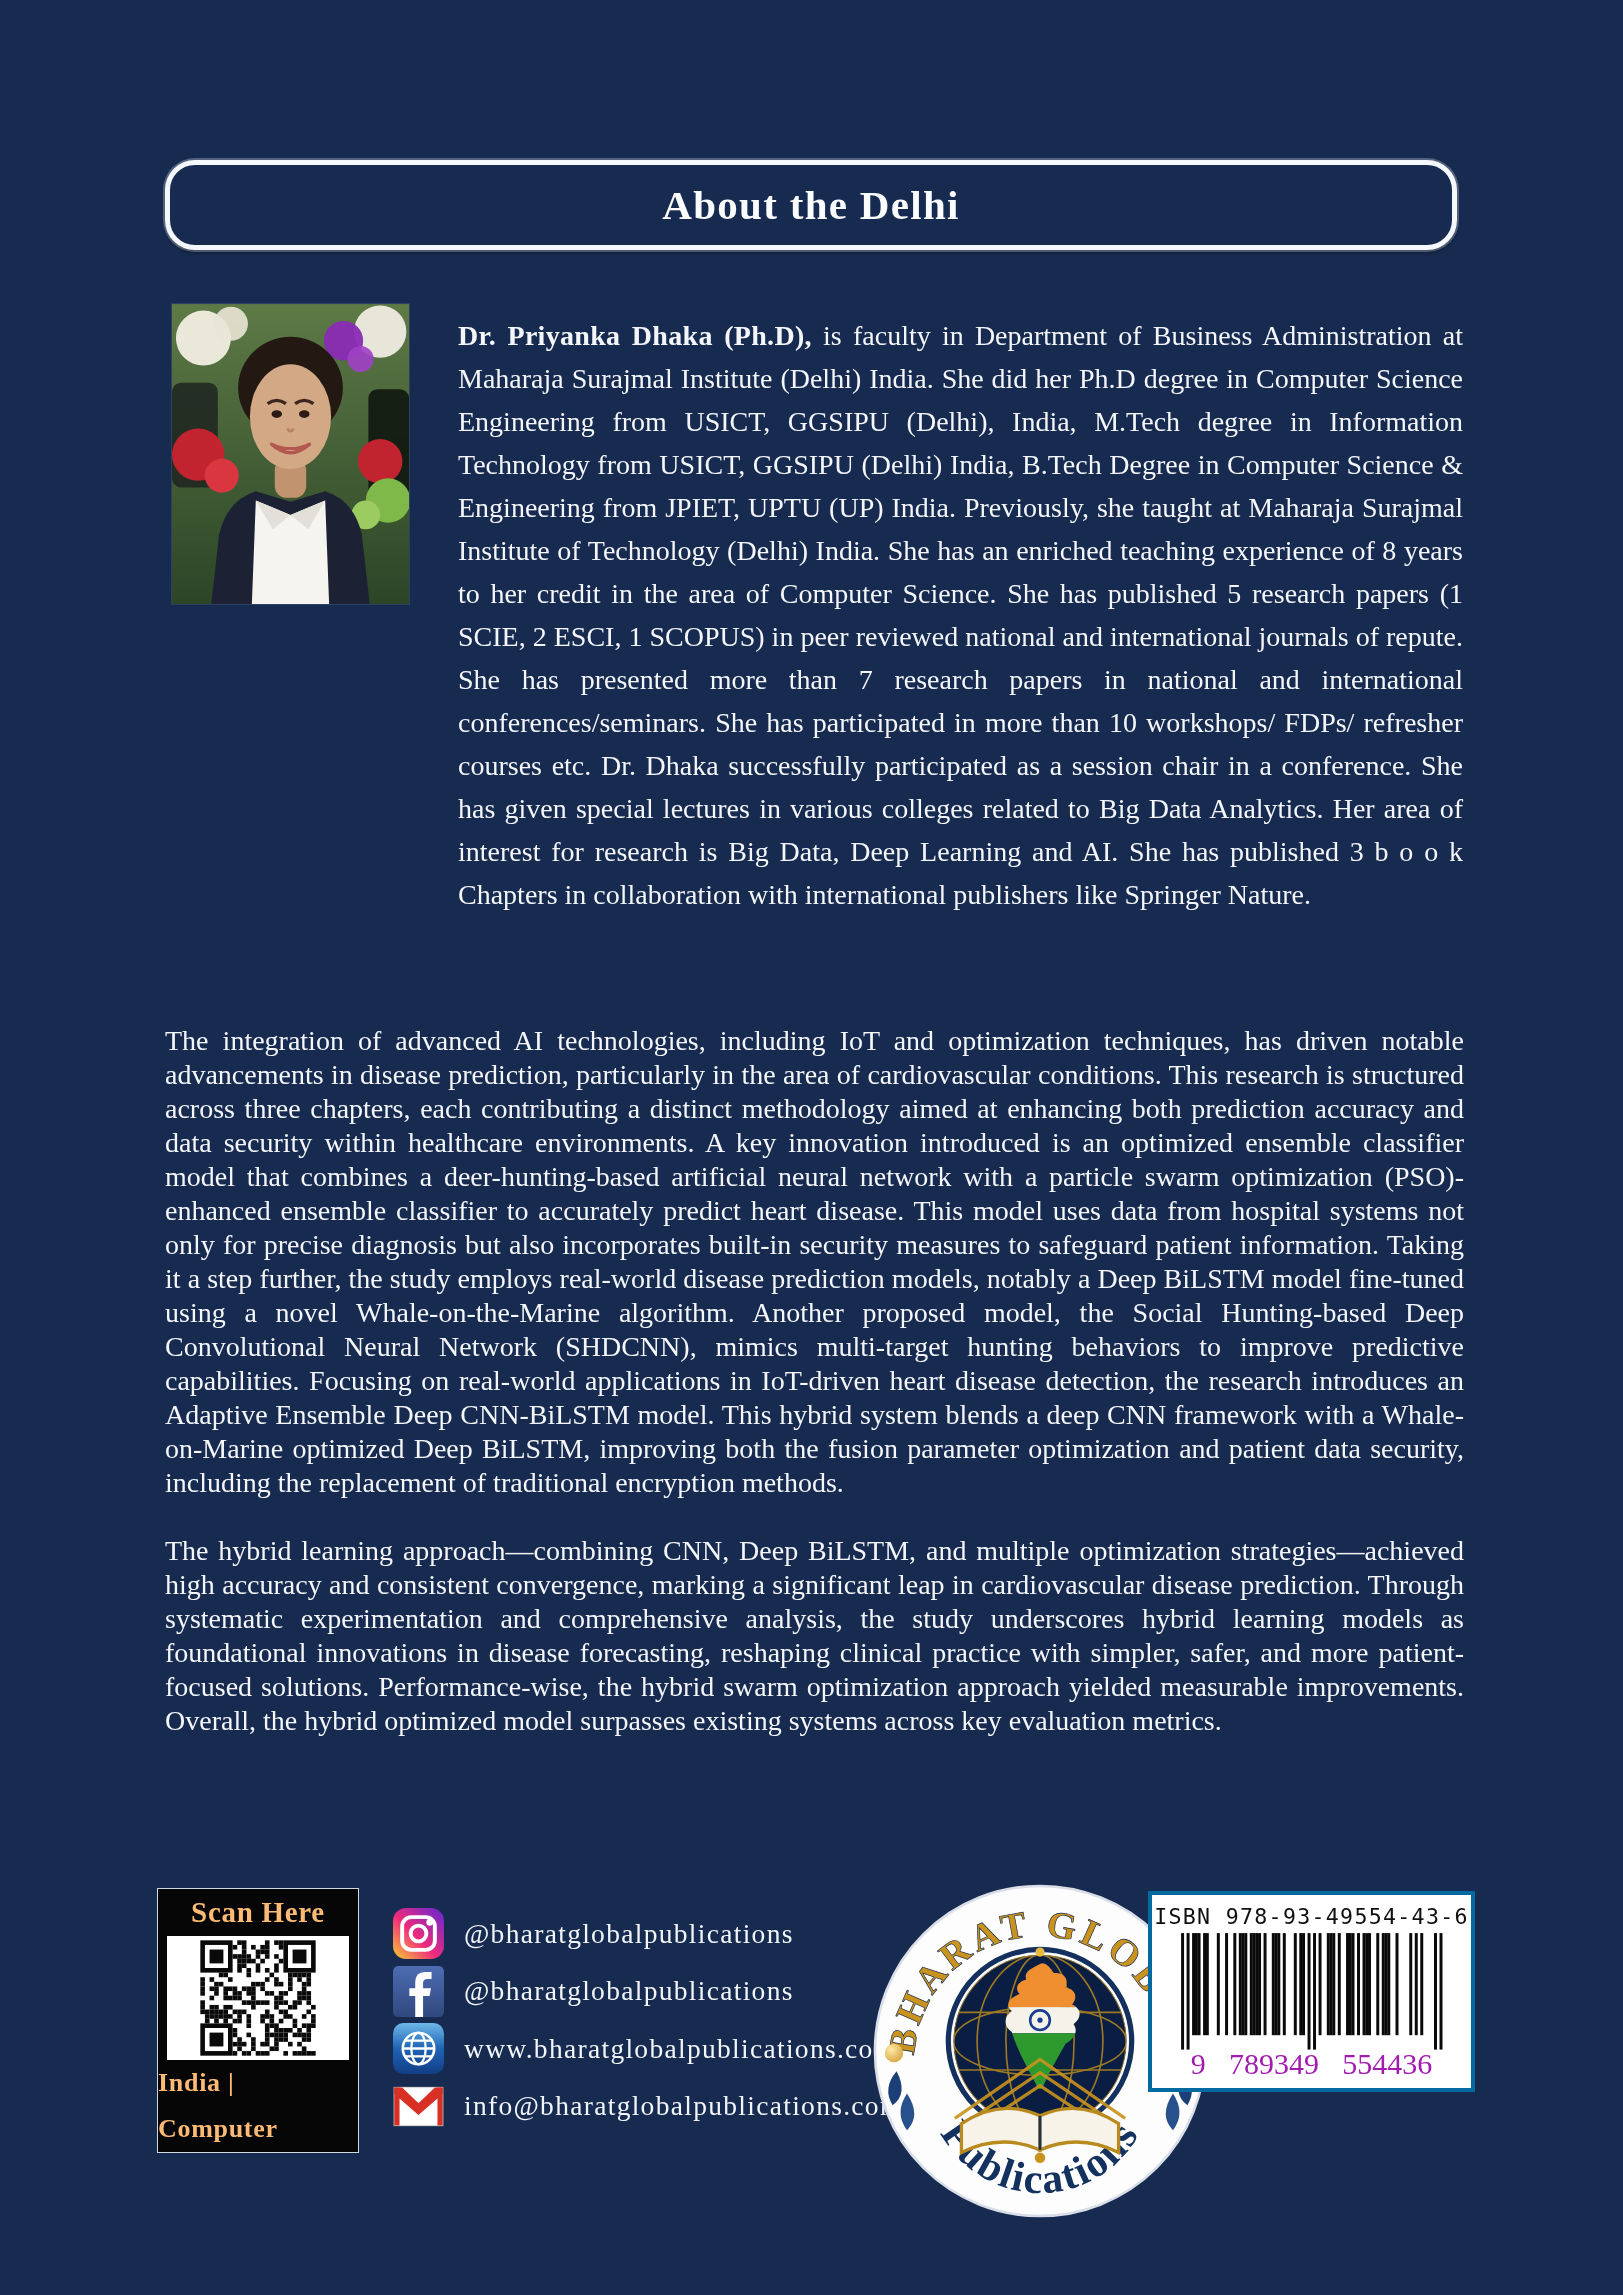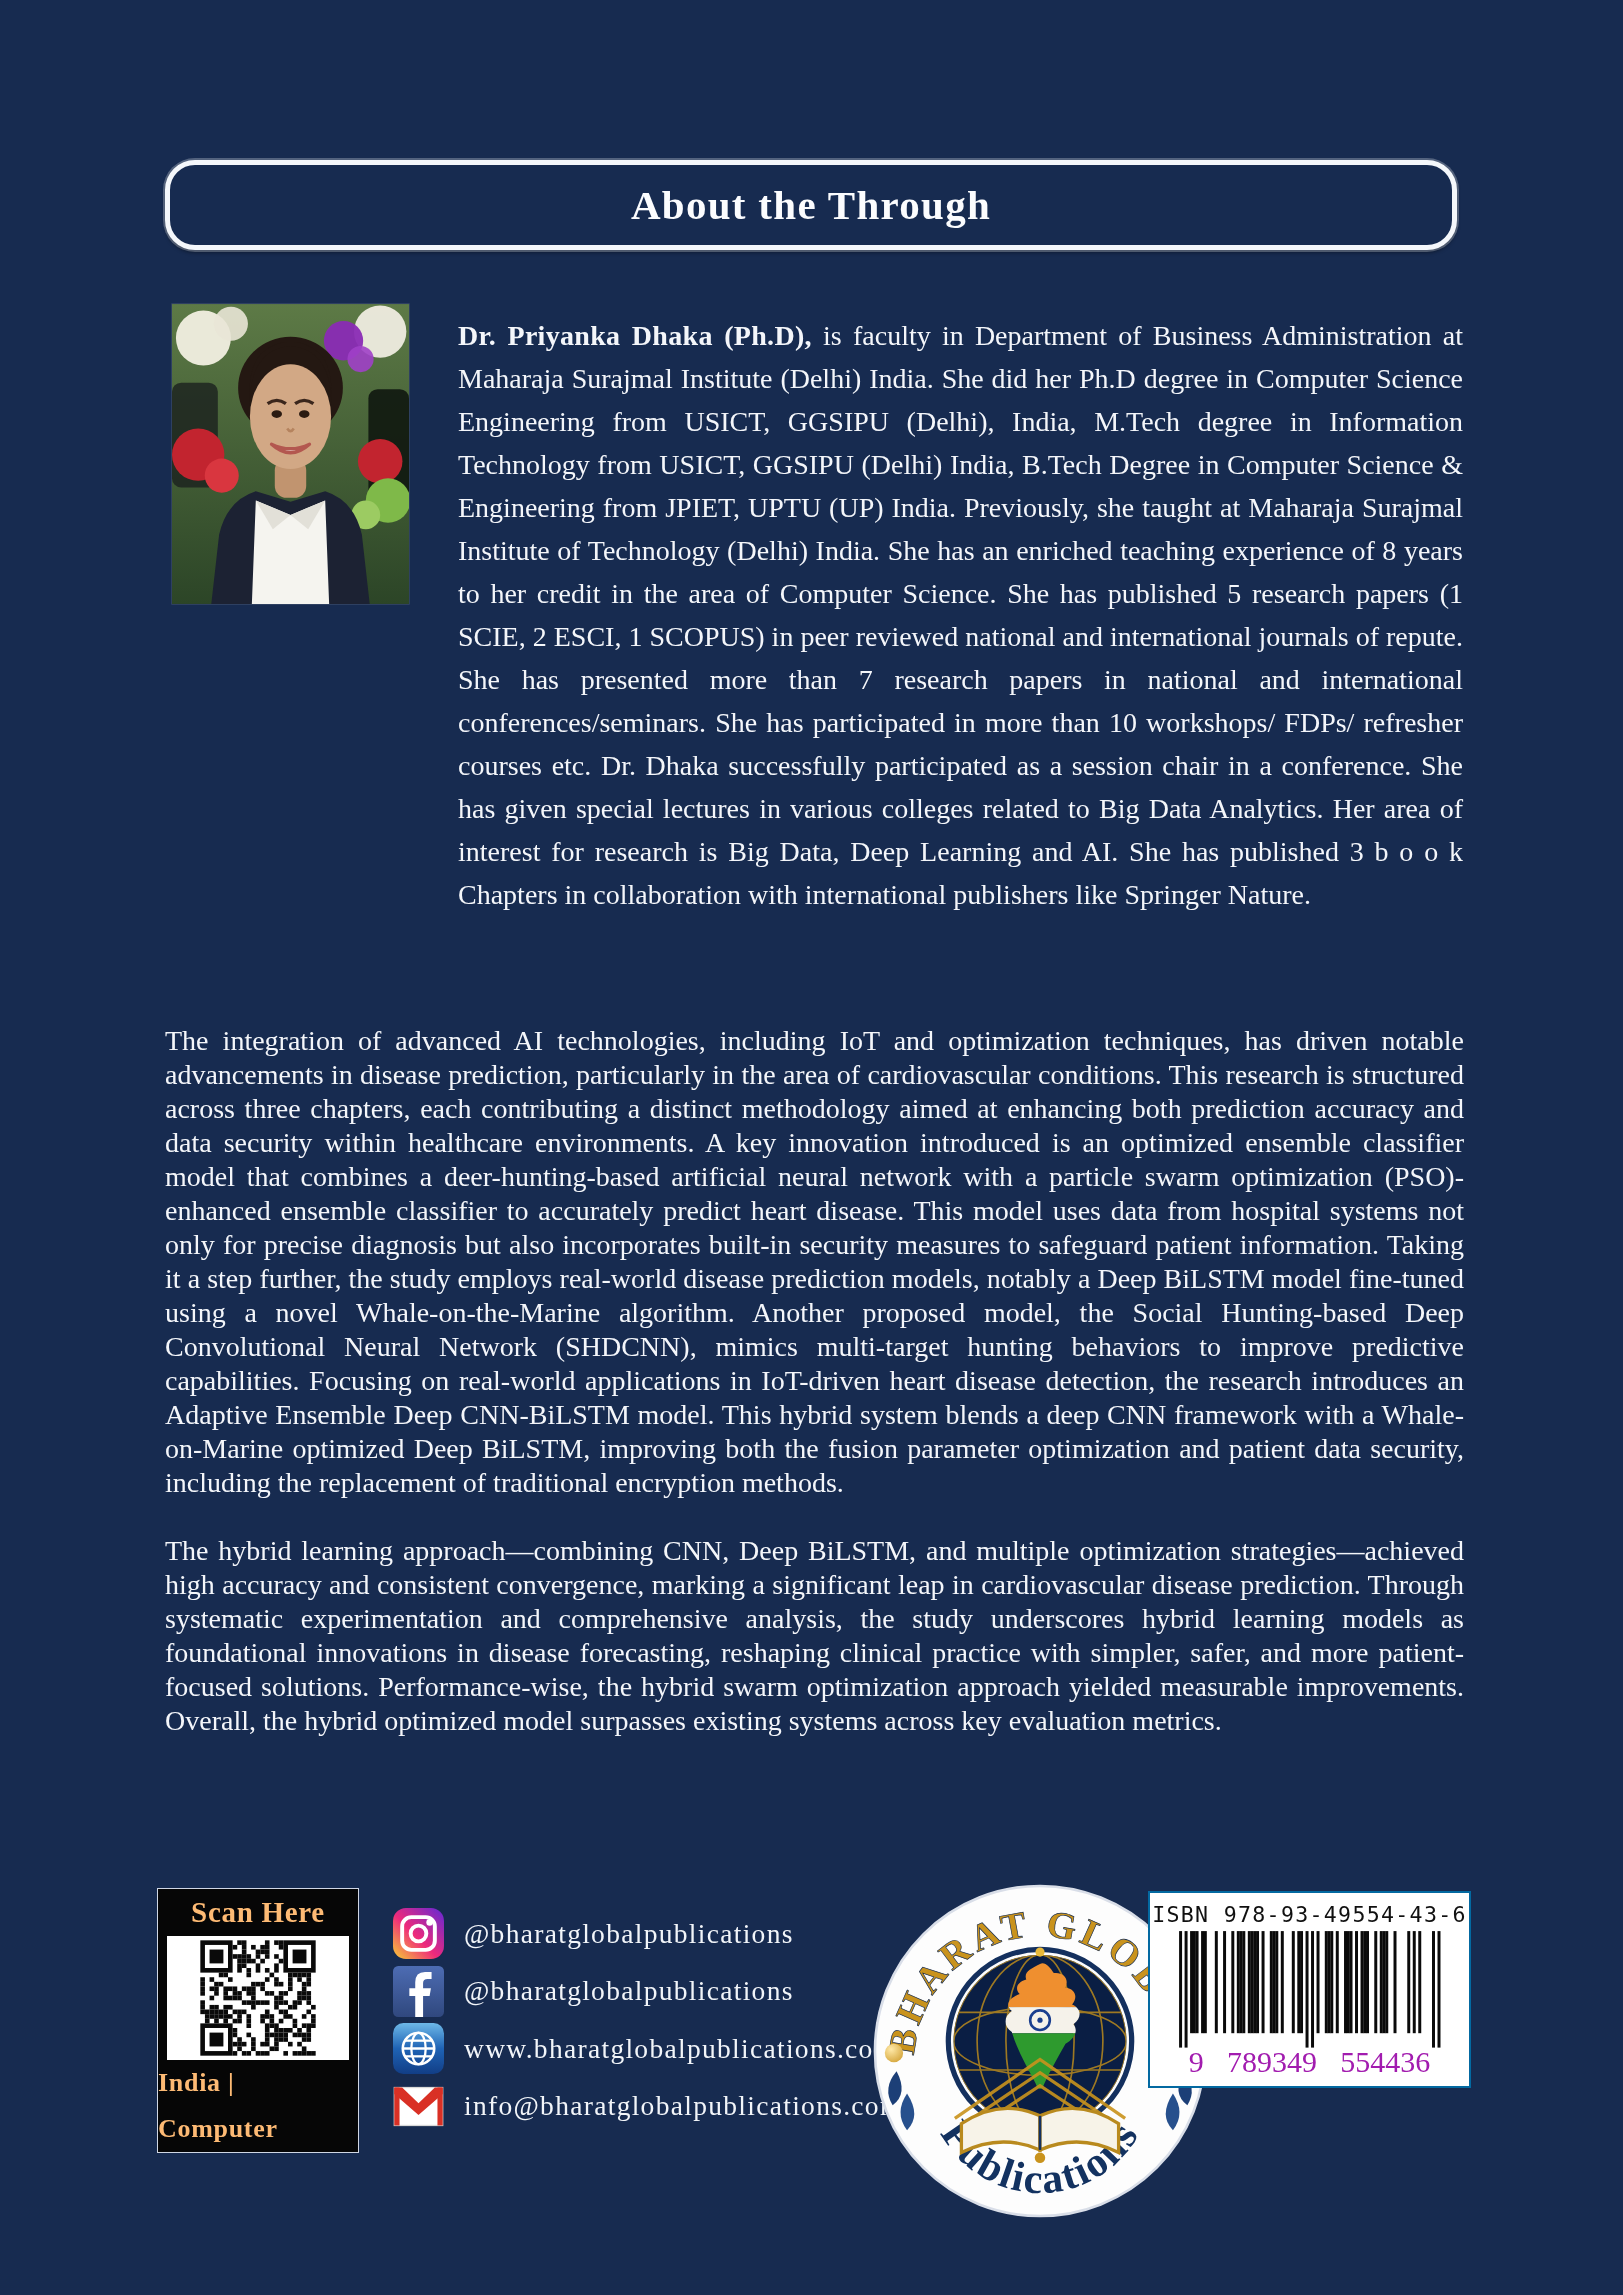--- a/index.html
+++ b/index.html
@@ -50,21 +50,21 @@
   .qr-footer{line-height:46px; font-size:26px;}
   .social{position:absolute; left:393px; top:1908px;}
   .social-row{display:flex; align-items:center; height:51px; margin-bottom:6.5px;}
   .social-icon{width:51px; height:51px; flex:0 0 51px;}
   .social-label{margin-left:20px; font-size:27.5px; letter-spacing:1.3px; color:#f2f5f9; white-space:nowrap;}
   
   .logo{position:absolute; left:873px; top:1884px; width:334px; height:334px;}
   
   .barcode-block{
     position:absolute; left:1148px; top:1891px; width:319px;
-    border:2px solid #0369a1; background:#ffffff;
+    border:4px solid #0369a1; background:#ffffff;
   }
   .isbn-line{
     text-align:center; margin-top:9.2px; color:#101010;
     font-family:"DejaVu Sans Mono",monospace; font-size:21.6px; letter-spacing:1.3px; white-space:nowrap;
   }
   .bars-wrap{display:block; margin:3.9px auto 0 auto; width:288px; height:118px;}
   .barcode-digits{
     text-align:center; margin:-3.9px 0 6.5px 0; color:#a21caf;
     font-family:Liberation Serif, serif; font-size:30px; word-spacing:15.7px; white-space:nowrap;
   }
@@ -73,21 +73,21 @@
     display:flex; align-items:center; justify-content:center;
     color:#f6f8fb; font-size:31px; font-family:"DejaVu Serif","Liberation Serif",serif;
   }
 </style>
 </head>
 <body>
 
 <div class="page">
 
   <section class="title-box" id="box-author">
-    <h1>About the Through</h1>
+    <h1>About the Delhi</h1>
   </section>
 
   <div class="author-photo">
     <svg width="237" height="300" viewBox="0 0 362 458" xmlns="http://www.w3.org/2000/svg">
       <defs>
         <linearGradient id="fol" x1="0" y1="0" x2="0" y2="1">
           <stop offset="0" stop-color="#5d7a46"></stop>
             <stop offset="1" stop-color="#2c4527"></stop>
         </linearGradient>
       </defs>

